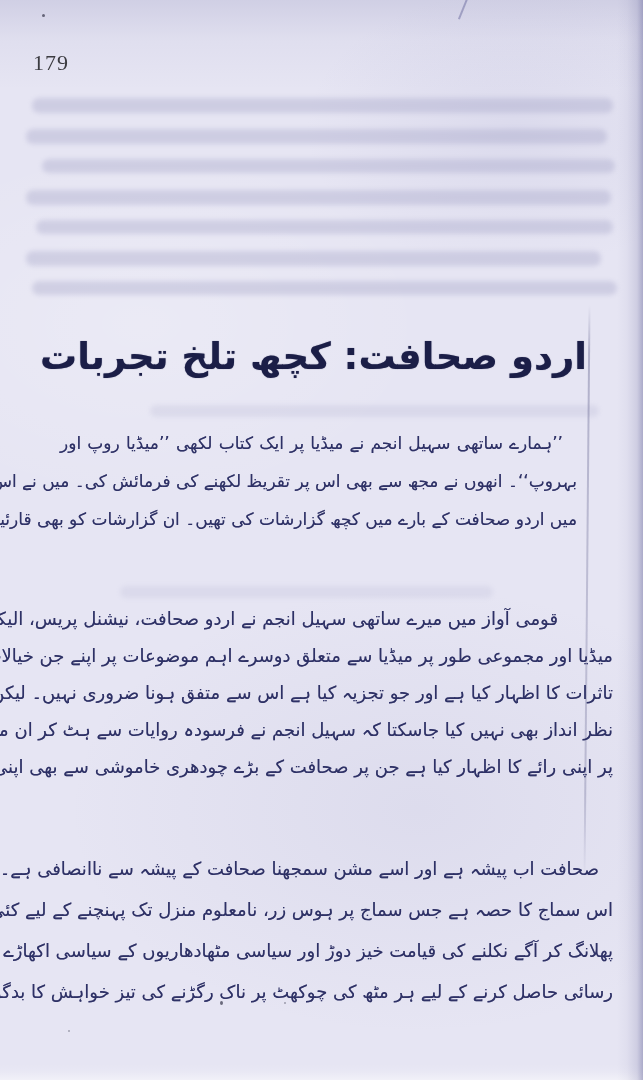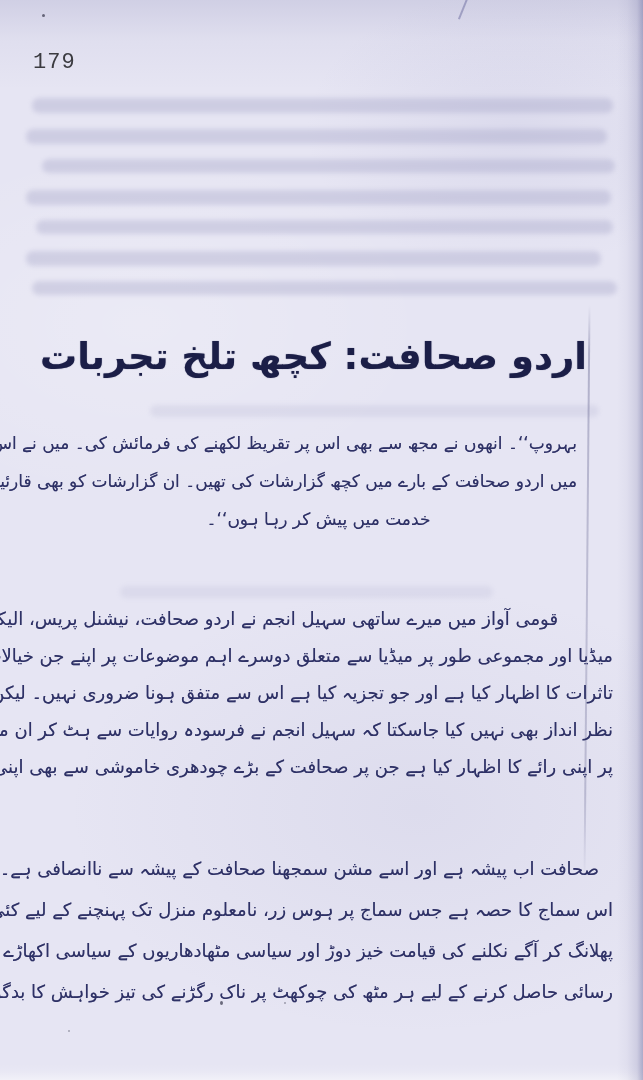--- a/index.html
+++ b/index.html
@@ -17,21 +17,21 @@
     background-image:
       linear-gradient(to left, rgba(98,98,150,0.45) 0px, rgba(98,98,150,0.18) 6px, rgba(98,98,150,0.05) 16px, rgba(0,0,0,0) 26px),
       linear-gradient(to bottom, rgba(120,120,170,0.20) 0px, rgba(120,120,170,0.06) 40px, rgba(0,0,0,0) 90px),
       linear-gradient(to top, rgba(255,255,255,0.45) 0px, rgba(255,255,255,0.12) 8px, rgba(0,0,0,0) 16px),
       radial-gradient(ellipse 420px 260px at 22% 30%, rgba(255,255,255,0.20), rgba(0,0,0,0) 70%),
       radial-gradient(ellipse 500px 320px at 65% 75%, rgba(140,140,185,0.10), rgba(0,0,0,0) 70%),
       radial-gradient(ellipse 300px 200px at 80% 12%, rgba(140,140,190,0.12), rgba(0,0,0,0) 70%);
   }
   .page-number{
     position:absolute;top:50px;left:33px;
-    font-family:Liberation Mono, monospace;
+    font-family:Liberation Serif, serif;
     font-size:22px;letter-spacing:1px;color:var(--c-page-number-ink);
     filter:blur(0.3px);
   }
   
   .bleed-line{
     position:absolute;border-radius:7px;height:15px;
     background:var(--c-bleed);opacity:0.30;filter:blur(2.6px);
   }
   .bs1{top:98px;left:32px;right:30px;}
   .bs2{top:129px;left:26px;right:36px;}
@@ -102,23 +102,23 @@
   <div class="speck sp1"></div>
   <div class="speck sp2"></div>
   <div class="speck sp3"></div>
   <div class="speck sp4"></div>
 
   <div class="page-number">179</div>
 
   <h1 class="heading">اردو صحافت: کچھ تلخ تجربات</h1>
 
   <div class="urdu quote" dir="rtl">
+    <div class="line indent-sm">’’ہمارے ساتھی سہیل انجم نے میڈیا پر ایک کتاب لکھی ’’میڈیا روپ اور</div>
     <div class="line">بہروپ‘‘۔ انھوں نے مجھ سے بھی اس پر تقریظ لکھنے کی فرمائش کی۔ میں نے اس مضمون</div>
     <div class="line">میں اردو صحافت کے بارے میں کچھ گزارشات کی تھیں۔ ان گزارشات کو بھی قارئین کی</div>
-    <div class="line line--center">خدمت میں پیش کر رہا ہوں‘‘۔</div>
   </div>
 
   <div class="urdu para-1" dir="rtl">
     <div class="line indent-lg">قومی آواز میں میرے ساتھی سہیل انجم نے اردو صحافت، نیشنل پریس، الیکٹرانک</div>
     <div class="line">میڈیا اور مجموعی طور پر میڈیا سے متعلق دوسرے اہم موضوعات پر اپنے جن خیالات اور</div>
     <div class="line">تاثرات کا اظہار کیا ہے اور جو تجزیہ کیا ہے اس سے متفق ہونا ضروری نہیں۔ لیکن اس بات کو</div>
     <div class="line">نظر انداز بھی نہیں کیا جاسکتا کہ سہیل انجم نے فرسودہ روایات سے ہٹ کر ان موضوعات</div>
     <div class="line">پر اپنی رائے کا اظہار کیا ہے جن پر صحافت کے بڑے چودھری خاموشی سے بھی اپنی رائے</div>
   </div>
 

